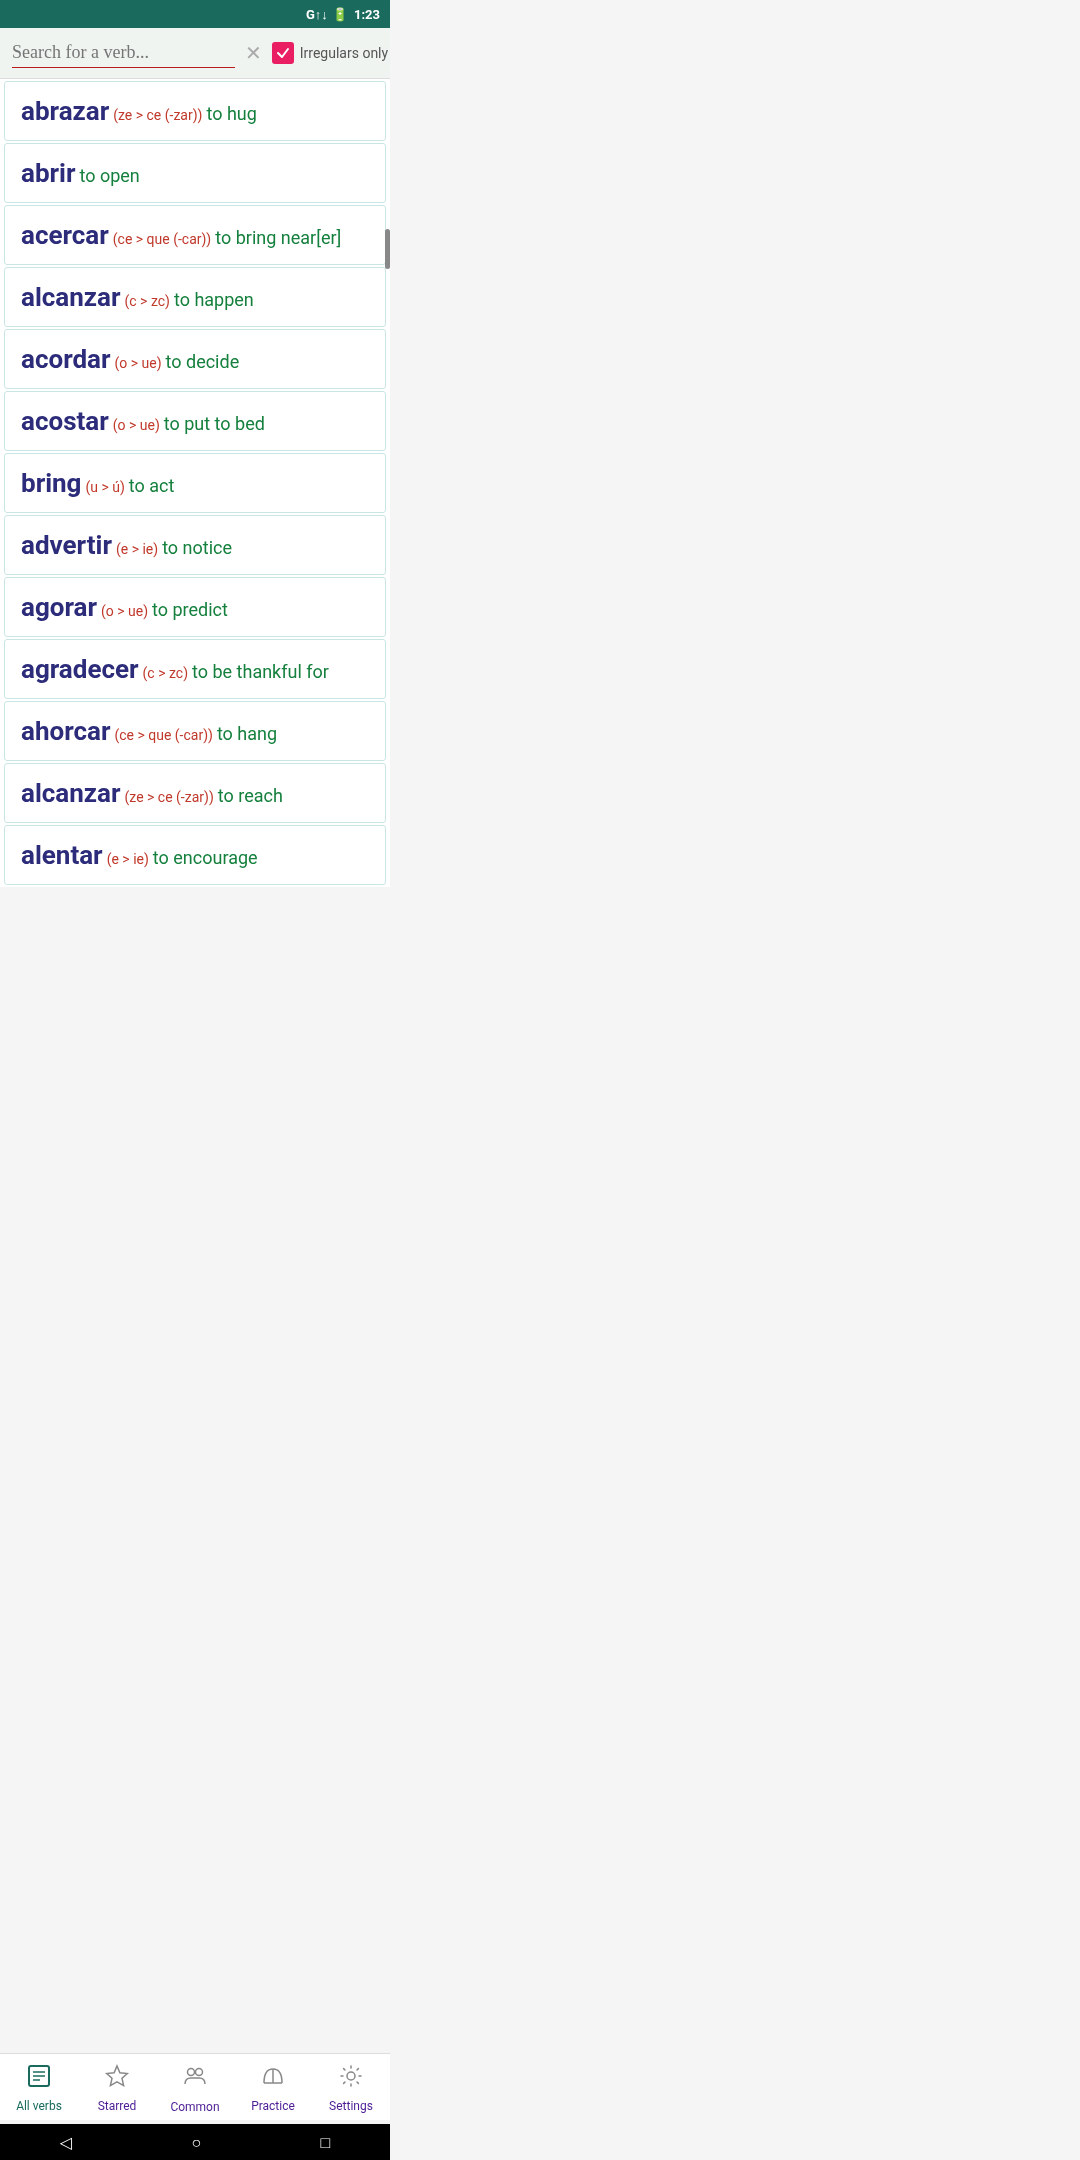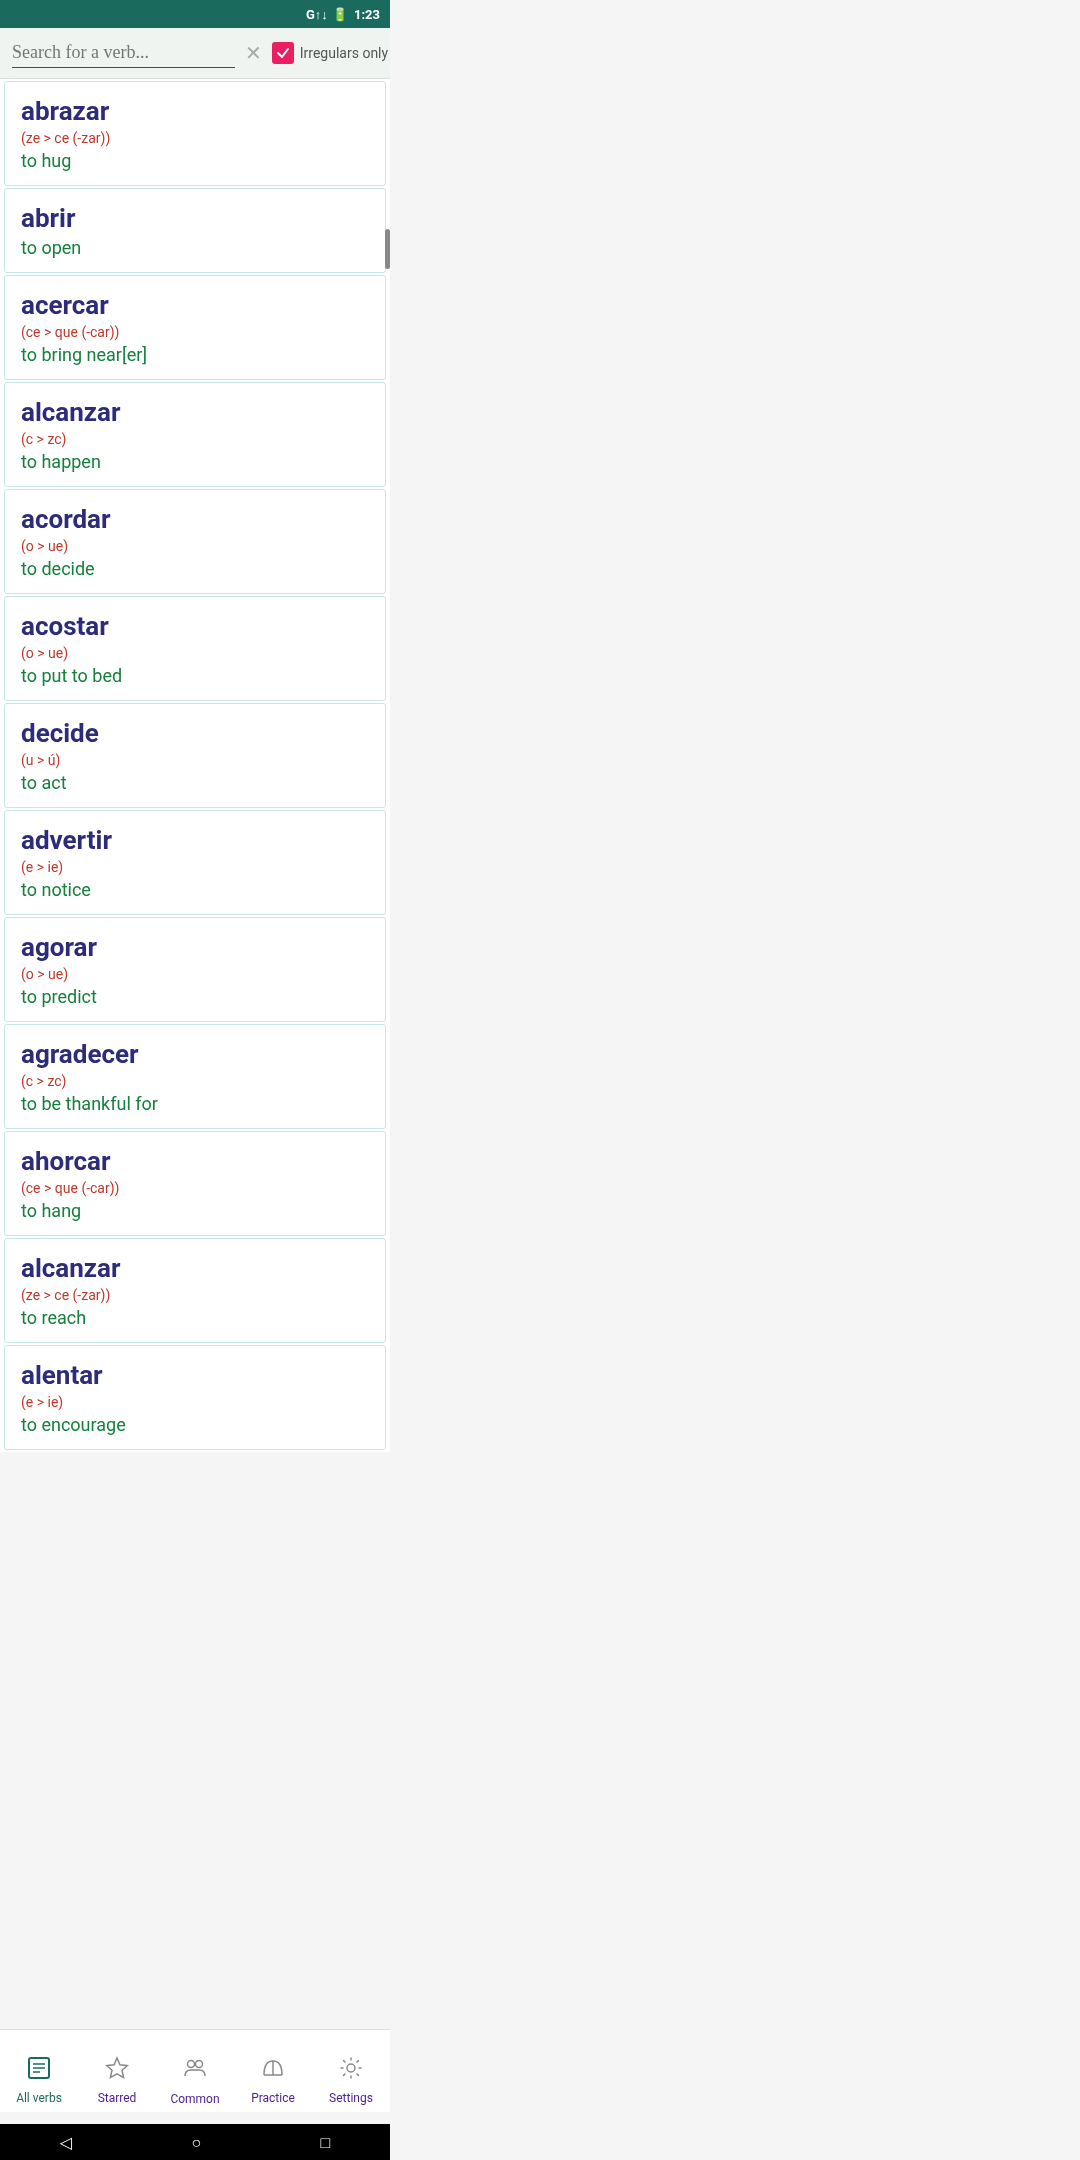--- a/index.html
+++ b/index.html
@@ -99,21 +99,20 @@
       padding: 14px 16px;
       border: 1px solid #c8e6e6;
       border-radius: 3px;
       margin: 2px 4px;
       background: #fff;
       cursor: pointer;
       display: flex;
       align-items: baseline;
       flex-wrap: wrap;
       gap: 4px;
-      flex-direction: column;
     }
 
     .verb-name {
       font-size: 26px;
       font-weight: bold;
       color: #2c2c7a;
     }
 
     .verb-irregularity {
       font-size: 14px;
@@ -125,23 +124,23 @@
       color: #15803d;
     }
 
     
     .bottom-nav {
       background: #fff;
       border-top: 1px solid #ddd;
       display: flex;
       justify-content: space-around;
       align-items: center;
-      padding: 24px 0 6px;
+      padding: 8px 0 6px;
       position: fixed;
-      bottom: 48px;
+      bottom: 40px;
       left: 0;
       width: 390px;
     }
 
     .nav-item {
       display: flex;
       flex-direction: column;
       align-items: center;
       gap: 4px;
       cursor: pointer;
@@ -250,21 +249,21 @@
         <span class="verb-name">acordar</span>
         <span class="verb-irregularity">(o &gt; ue)</span>
         <span class="verb-translation">to decide</span>
       </div>
       <div class="verb-item">
         <span class="verb-name">acostar</span>
         <span class="verb-irregularity">(o &gt; ue)</span>
         <span class="verb-translation">to put to bed</span>
       </div>
       <div class="verb-item">
-        <span class="verb-name">decide</span>
+        <span class="verb-name">bring</span>
         <span class="verb-irregularity">(u &gt; ú)</span>
         <span class="verb-translation">to act</span>
       </div>
       <div class="verb-item">
         <span class="verb-name">advertir</span>
         <span class="verb-irregularity">(e &gt; ie)</span>
         <span class="verb-translation">to notice</span>
       </div>
       <div class="verb-item">
         <span class="verb-name">agorar</span>

